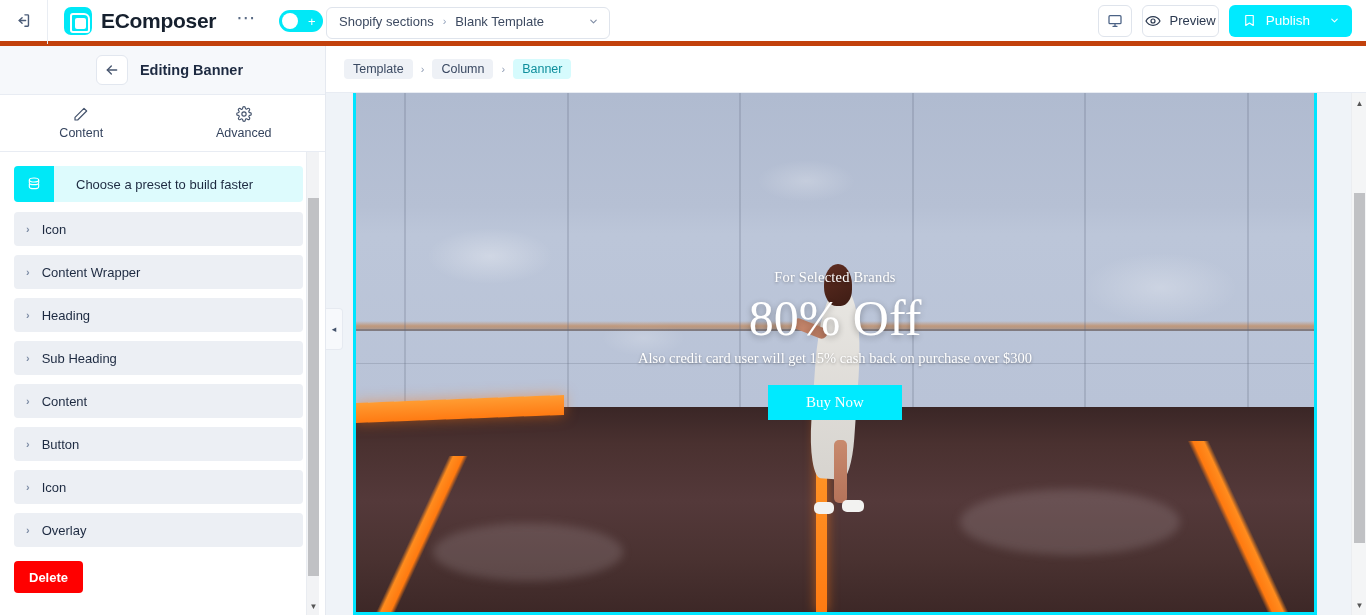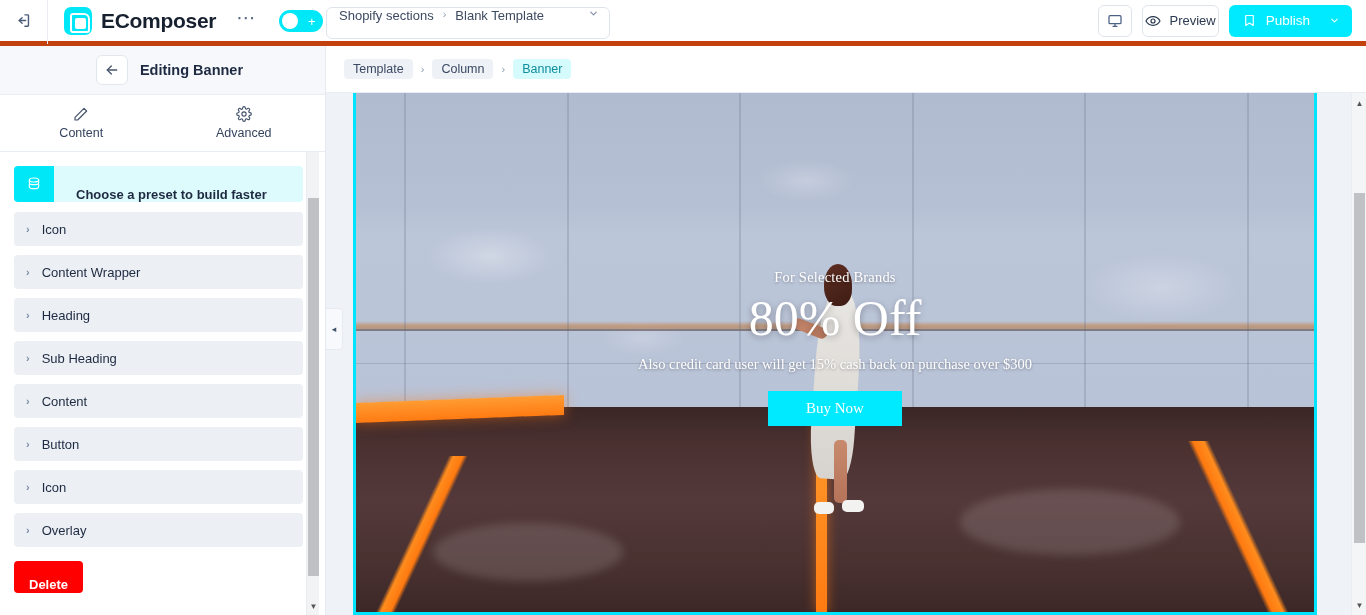--- a/index.html
+++ b/index.html
@@ -26,21 +26,21 @@
   .brand-name { font-size: 21px; font-weight: 700; letter-spacing: -0.3px; color: #16202e; }
   .tb-dots { margin-left: 16px; color: #5a6b85; font-size: 19px; letter-spacing: 1.5px; line-height: 10px;
              cursor: pointer; padding: 0 4px 6px 4px; }
   .tb-toggle { margin-left: 18px; width: 44px; height: 22px; border-radius: 11px; background: #00e8f7;
                position: relative; cursor: pointer; }
   .tb-toggle .knob { position: absolute; left: 3px; top: 3px; width: 16px; height: 16px; border-radius: 50%; background: #fff; }
   .tb-toggle .plus { position: absolute; right: 7px; top: 50%; transform: translateY(-50%);
                      color: #fff; font-size: 13px; line-height: 1; font-weight: 500; }
 
   .tb-center { position: absolute; left: 326px; top: 0; height: 46px; display: flex; align-items: center; }
-  .tpl-select { display: flex; gap: 9px; height: 32px; padding: 0 10px 4px 12px;
+  .tpl-select { display: flex; align-items: center; gap: 9px; height: 32px; padding: 0 10px 4px 12px;
                 border: 1px solid #dfe4ec; border-radius: 6px; background: #fff; min-width: 284px; cursor: pointer; }
   .tpl-select .seg { font-size: 13px; color: #3d4a61; white-space: nowrap; }
   .tpl-select .sep { color: #93a2bb; font-size: 11px; }
   .tpl-select .caret { margin-left: auto; color: #7f8ca4; font-size: 10px; }
 
   .tb-right { margin-left: auto; display: flex; align-items: center; gap: 10px; padding-right: 14px; }
   .icon-btn { width: 34px; height: 32px; border: 1px solid #dfe4ec; border-radius: 6px; background: #fff;
               display: flex; align-items: center; justify-content: center; cursor: pointer; }
   .ghost-btn { height: 32px; padding: 0 2px; border: 1px solid #dfe4ec; border-radius: 6px; background: #fff;
                display: flex; align-items: center; gap: 8px; font-size: 13px; color: #2b3950; cursor: pointer; }
@@ -62,32 +62,32 @@
 
   .sb-tabs { height: 57px; flex: 0 0 57px; display: flex; background: #fff; border-bottom: 1px solid #e8ecf3; }
   .sb-tab { flex: 1 1 0; display: flex; flex-direction: column; align-items: center; justify-content: center;
             gap: 4px; font-size: 12.5px; color: #35445e; cursor: pointer; position: relative; }
   .sb-tab .tico { height: 16px; display: flex; align-items: center; }
   .sb-tab.active { color: #00dfee; }
   .sb-tab.active::after { content: ""; position: absolute; left: 10px; right: 10px; bottom: 0;
                           height: 3px; background: #00dfee; }
 
   .sb-scroll { flex: 1 1 auto; overflow: hidden; position: relative; padding: 14px 22px 0 14px; }
-  .preset-row { display: flex; align-items: flex-end; height: 36px; background: #ddfbfd; border-radius: 4px;
-                overflow: hidden; cursor: pointer; margin-bottom: 10px; font-weight: bold; }
+  .preset-row { display: flex; align-items: center; height: 36px; background: #ddfbfd; border-radius: 4px;
+                overflow: hidden; cursor: pointer; margin-bottom: 10px; }
   .preset-ico { width: 40px; height: 36px; flex: 0 0 40px; background: #00e8f7; display: flex;
                 align-items: center; justify-content: center; }
   .preset-txt { font-size: 13px; color: #1d2a41; padding-left: 22px; }
 
   .acc-row { height: 34px; background: #eceff4; border-radius: 4px; display: flex; align-items: center;
              gap: 12px; padding-left: 12px; margin-bottom: 9px; cursor: pointer; }
   .acc-chev { color: #7e8da6; font-size: 11px; font-weight: 700; }
   .acc-label { font-size: 13px; color: #1d2a41; }
 
-  .del-btn { margin-top: 5px; height: 32px; padding: 16px 15px; background: #ff0000; color: #fff;
+  .del-btn { margin-top: 5px; height: 32px; padding: 8px 15px; background: #ff0000; color: #fff;
              border: none; border-radius: 4px; font-size: 13px; font-weight: 600;
              font-family: "Liberation Sans", sans-serif; cursor: pointer; }
 
   
   .sb-bar { position: absolute; right: 6px; top: 106px; bottom: 0; width: 13px; background: #f2f3f5;
             border-left: 1px solid #e9ecf1; }
   .sb-bar .thumb { position: absolute; left: 1px; width: 11px; top: 46px; height: 378px; background: #c0c1c4; }
   .sb-bar .arr { position: absolute; left: 0; width: 13px; height: 14px; display: flex;
                  align-items: center; justify-content: center; color: #555; font-size: 8px; }
   .sb-bar .arr.down { bottom: 2px; }
@@ -147,21 +147,21 @@
   .banner .figure .shoe1 { position: absolute; left: 6px; bottom: -6px; width: 20px; height: 12px;
       background: #f2f2f0; border-radius: 5px; }
   .banner .figure .shoe2 { position: absolute; left: 34px; bottom: -4px; width: 22px; height: 12px;
       background: #f2f2f0; border-radius: 5px; }
 
   .banner-content { position: absolute; left: 0; right: 0; top: 34%; display: flex; flex-direction: column;
                     align-items: center; z-index: 4; text-align: center;
                     font-family: "Liberation Serif", serif; color: #fff; }
   .b-sub { font-size: 14.5px; letter-spacing: .2px; text-shadow: 0 1px 3px rgba(0,0,0,.35); }
   .b-head { font-size: 50px; line-height: 1.06; margin-top: 6px; text-shadow: 0 2px 6px rgba(0,0,0,.3); }
-  .b-body { font-size: 14.5px; line-height: 1.42; margin-top: 9px; text-shadow: 0 1px 3px rgba(0,0,0,.35); }
+  .b-body { font-size: 14.5px; line-height: 1.42; margin-top: 3px; text-shadow: 0 1px 3px rgba(0,0,0,.35); }
   .b-btn { margin-top: 16px; background: #00eaff; color: #fff; font-size: 15px; padding: 9px 38px;
            border: none; font-family: "Liberation Serif", serif; cursor: pointer; }
 
   
   .cv-bar { position: absolute; right: 0; top: 0; bottom: 0; width: 15px; background: #f4f5f6;
             border-left: 1px solid #ebedf0; z-index: 7; }
   .cv-bar .thumb { position: absolute; left: 2px; width: 11px; top: 100px; height: 350px; background: #c0c1c4; }
   .cv-bar .arr { position: absolute; left: 0; width: 15px; height: 16px; display: flex;
                  align-items: center; justify-content: center; color: #555; font-size: 8px; }
   .cv-bar .arr.up { top: 2px; }

